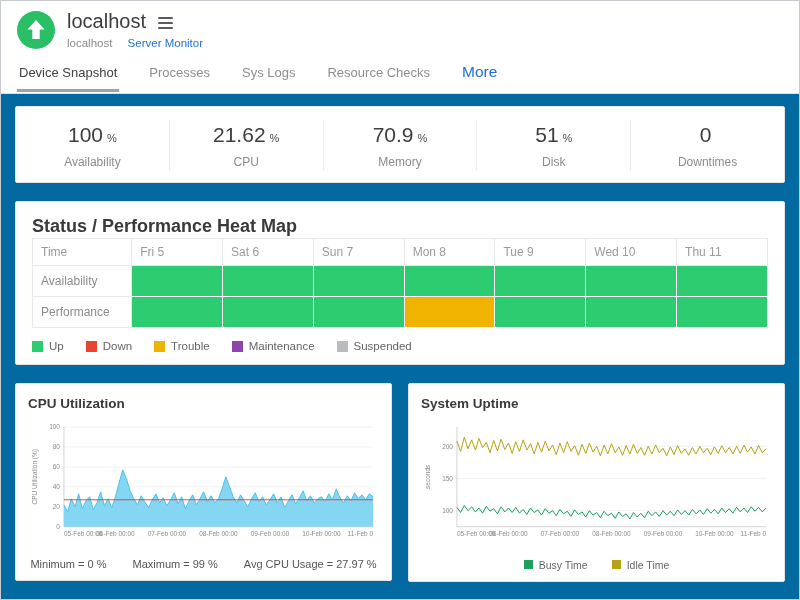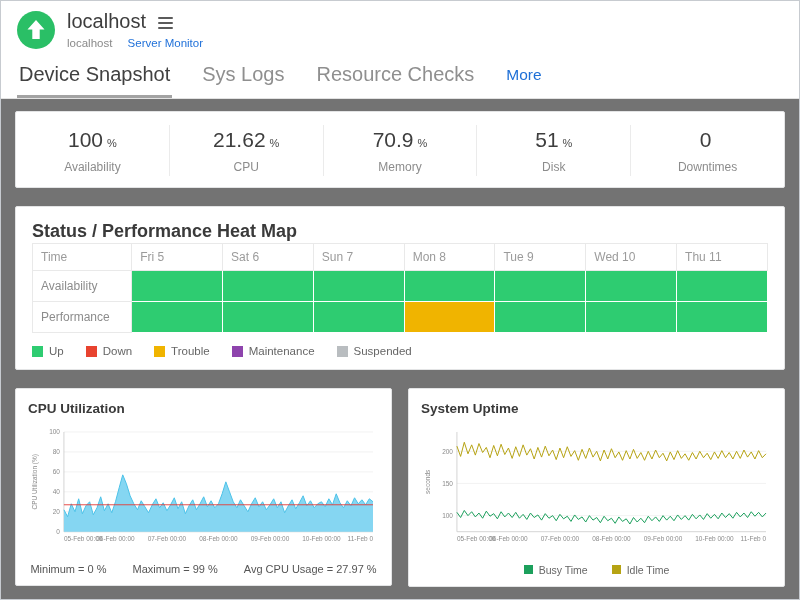--- a/index.html
+++ b/index.html
@@ -1,37 +1,37 @@
 <!DOCTYPE html>
 <html><head>
 <meta charset="utf-8">
 <style>
   * { box-sizing: border-box; margin: 0; padding: 0; }
   html, body { background: #ffffff; }
   body { font-family: "Liberation Sans", sans-serif; }
 
-  .window { width: 800px; height: 600px; border: 1px solid #c7cbd0; background: #737373;
+  .window { width: 800px; height: 600px; border: 1px solid #c7cbd0; background: #0369a1;
             display: flex; flex-direction: column; overflow: hidden; }
 
   
   .topbar { background: #fff; display: flex; align-items: center; gap: 12px; padding: 9px 16px 5px; }
   .device-icon { width: 38px; height: 38px; flex: none; }
   .title-block { display: flex; flex-direction: column; }
   .title-row { display: flex; align-items: center; gap: 12px; }
   .page-title { font-size: 20px; font-weight: 500; color: #3d3d3d; }
   .hamburger { display: flex; flex-direction: column; gap: 3px; cursor: pointer; padding-top: 2px; }
   .hamburger span { width: 15px; height: 2px; background: #5b5b5b; border-radius: 1px; }
   .breadcrumb { font-size: 11.5px; margin-top: 4px; }
   .breadcrumb .host { color: #8a8a8a; margin-right: 12px; }
   .breadcrumb a { color: #2272d9; text-decoration: none; cursor: pointer; }
 
   
   .tabs { background: #fff; display: flex; align-items: center; gap: 28px; padding: 0 16px;
           border-bottom: 1px solid #e2e2e2; }
-  .tab { font-size: 20px; color: #8f8f8f; padding: 9px 2px 9px; cursor: pointer;
+  .tab { font-size: 13px; color: #8f8f8f; padding: 9px 2px 9px; cursor: pointer;
          border-bottom: 3px solid transparent; }
   .tab.active { color: #414141; border-bottom-color: #a3a3a3; }
   .tab.more { color: #1e6fd6; font-size: 15.5px; text-align: right; }
 
   
   .content { flex: 1; padding: 12px 14px; overflow: hidden; }
   .card { background: #fff; border: 1px solid #e3e4e5; border-radius: 2px; }
 
   
   .stats-card { display: flex; padding: 13px 0 11px; }
@@ -89,20 +89,21 @@
       </div>
       <div class="breadcrumb">
         <span class="host">localhost</span>
         <a>Server Monitor</a>
       </div>
     </div>
   </header>
 
   <nav class="tabs">
     <div class="tab active">Device Snapshot</div>
+    <div class="tab">Processes</div>
     <div class="tab">Sys Logs</div>
     <div class="tab">Resource Checks</div>
     <div class="tab more">More</div>
   </nav>
 
   <main class="content">
 
     <section class="card stats-card">
       <div class="stat">
         <div class="stat-value"><span>100</span><span class="unit">%</span></div>

